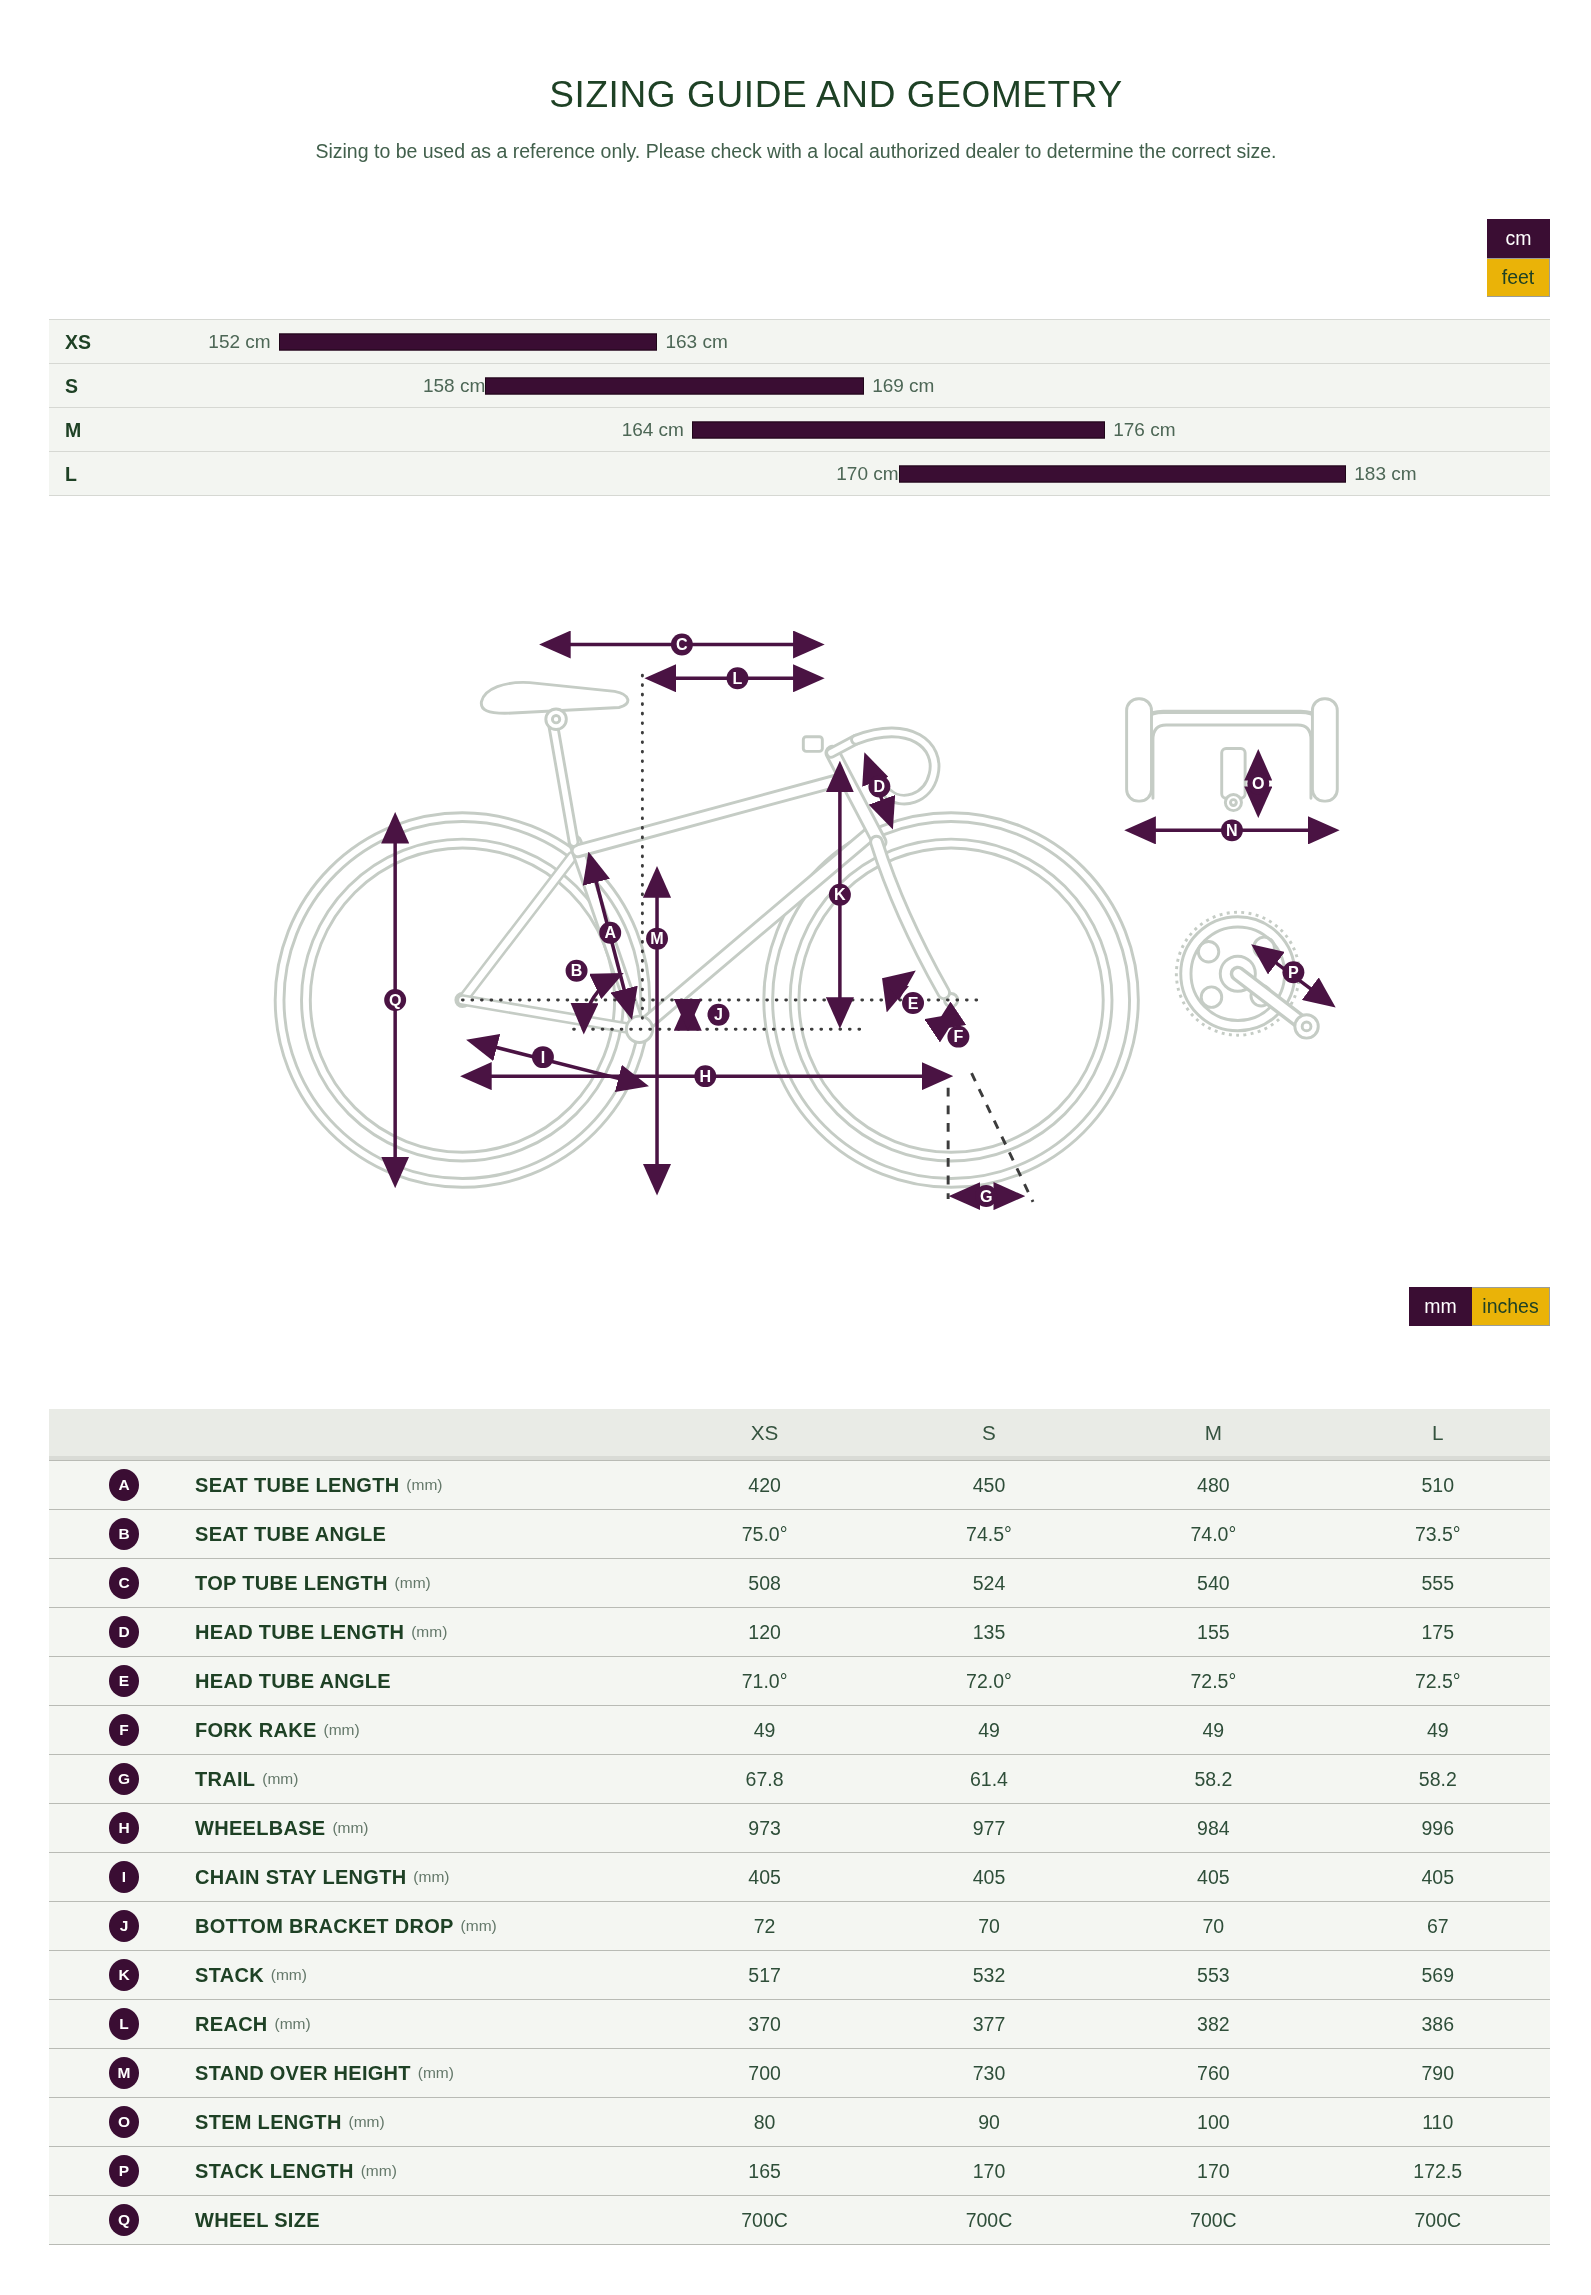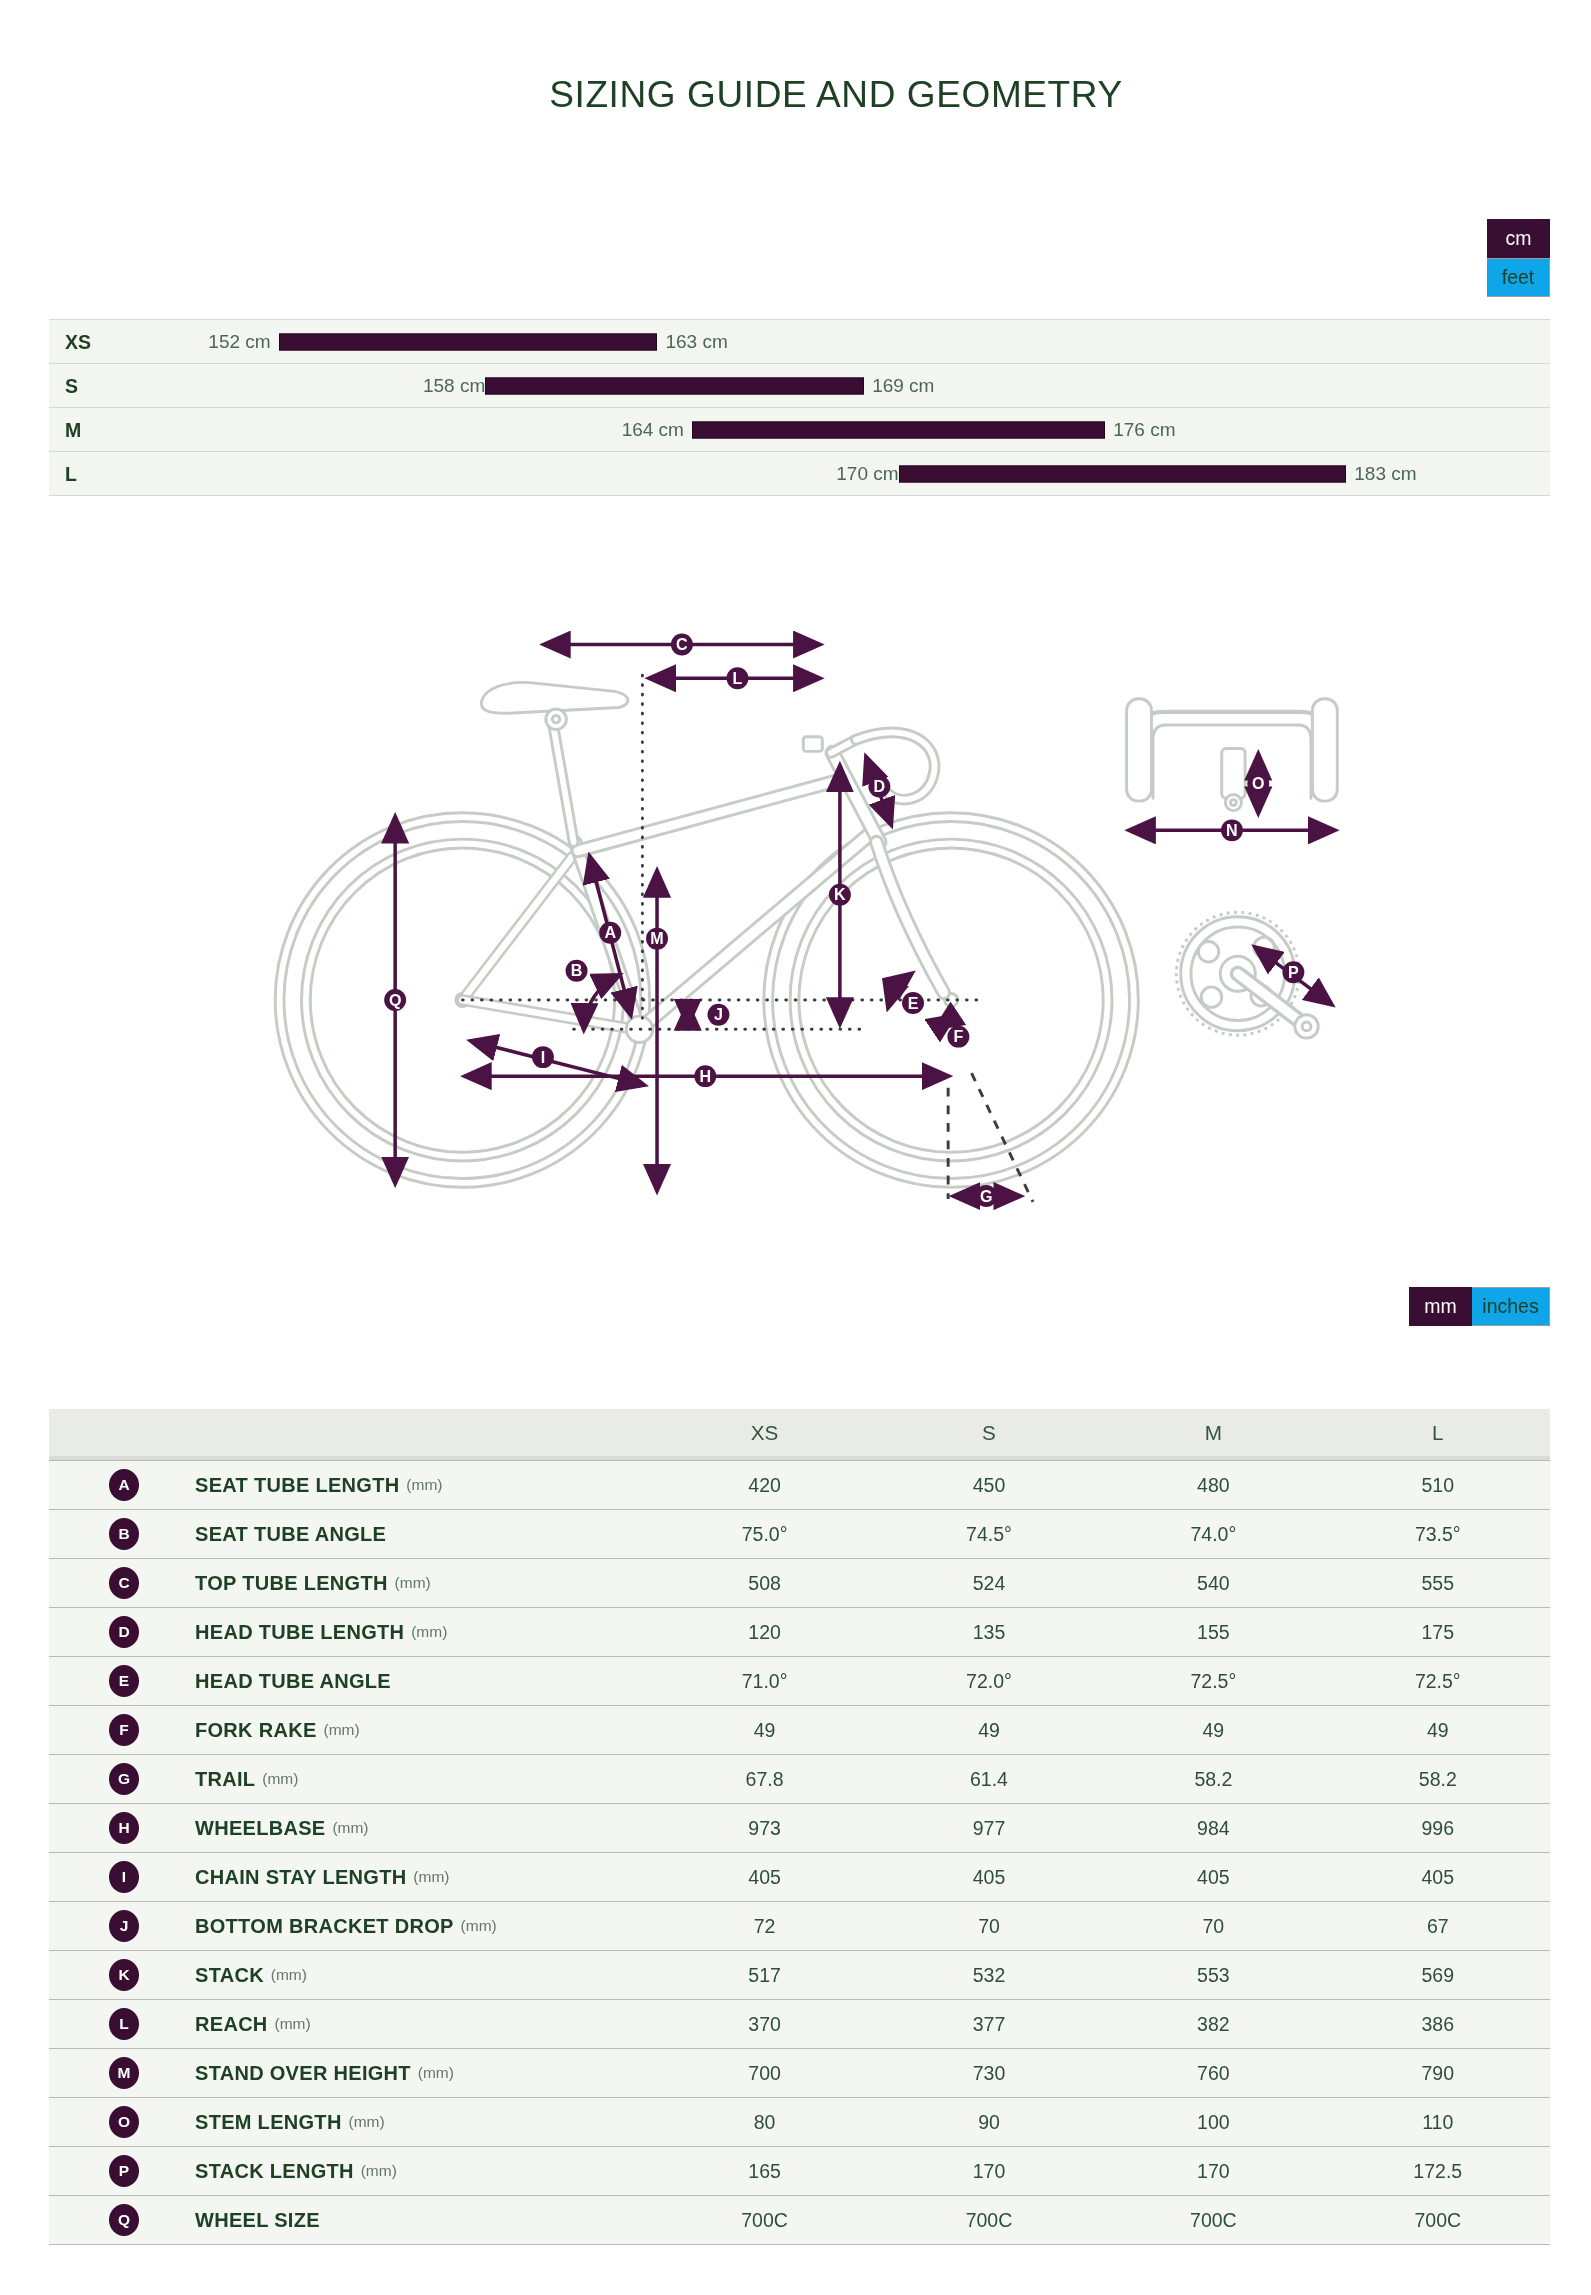--- a/index.html
+++ b/index.html
@@ -21,21 +21,21 @@
   
   .page-title{position:absolute;top:49px;left:15px;width:100%;text-align:center;
     font-size:37px;color:var(--green-dark);letter-spacing:0.6px;font-weight:400;padding-left:25px;}
   .page-subtitle{position:absolute;top:131px;left:0;width:100%;text-align:center;
     font-size:19.5px;line-height:41px;color:#42604c;}
   
   .toggle-group{position:absolute;right:42px;display:flex;}
   .toggle-height{top:219px;flex-direction:column;}
   .toggle-geometry{top:1287px;}
   .toggle-btn{min-width:63px;height:39px;display:flex;align-items:center;justify-content:center;
-    font-size:19.5px;box-sizing:border-box;border:1.1px solid #9a9d99;background:#0ea5e9;
+    font-size:19.5px;box-sizing:border-box;border:1.1px solid #9a9d99;background:#eab308;
     color:var(--green-dark);cursor:pointer;padding:0 10.3px;}
   .toggle-btn + .toggle-btn{border-left:none;}
   .toggle-btn.active{background:var(--purple);border-color:var(--purple);color:#fff;}
   
   .size-guide{position:absolute;top:319px;left:49px;width:1501px;}
   .size-row{position:relative;height:43px;background:var(--row-bg);border-top:1.1px solid #d6d8d3;}
   .size-row:last-child{border-bottom:1.1px solid #d6d8d3;}
   .size-label{position:absolute;left:16px;top:50%;transform:translateY(-50%);
     font-size:19.5px;font-weight:bold;color:var(--green-dark);}
   .size-bar{position:absolute;top:50%;transform:translateY(-50%);height:17px;
@@ -68,20 +68,21 @@
     color:#fff;font-size:15.5px;font-weight:bold;}
   .row-label{margin-left:56px;font-size:20px;font-weight:bold;color:var(--green-dark);letter-spacing:0.3px;}
   .row-unit{margin-left:6.9px;font-size:15.5px;color:#64786a;font-weight:normal;}
   .geo-value{text-align:center;font-size:19.5px;color:#2e4e39;}
 </style>
 </head>
 <body>
 
 <h1 class="page-title">SIZING GUIDE AND GEOMETRY</h1>
 <div class="page-subtitle">
+  <div>Sizing to be used as a reference only. Please check with a local authorized dealer to determine the correct size.</div>
 </div>
 
 <div class="toggle-group toggle-height" id="toggle-height">
     <button class="toggle-btn active">cm</button>
     <button class="toggle-btn">feet</button>
   </div>
 
 <div class="size-guide" id="size-guide">
     <div class="size-row">
       <span class="size-label">XS</span>

